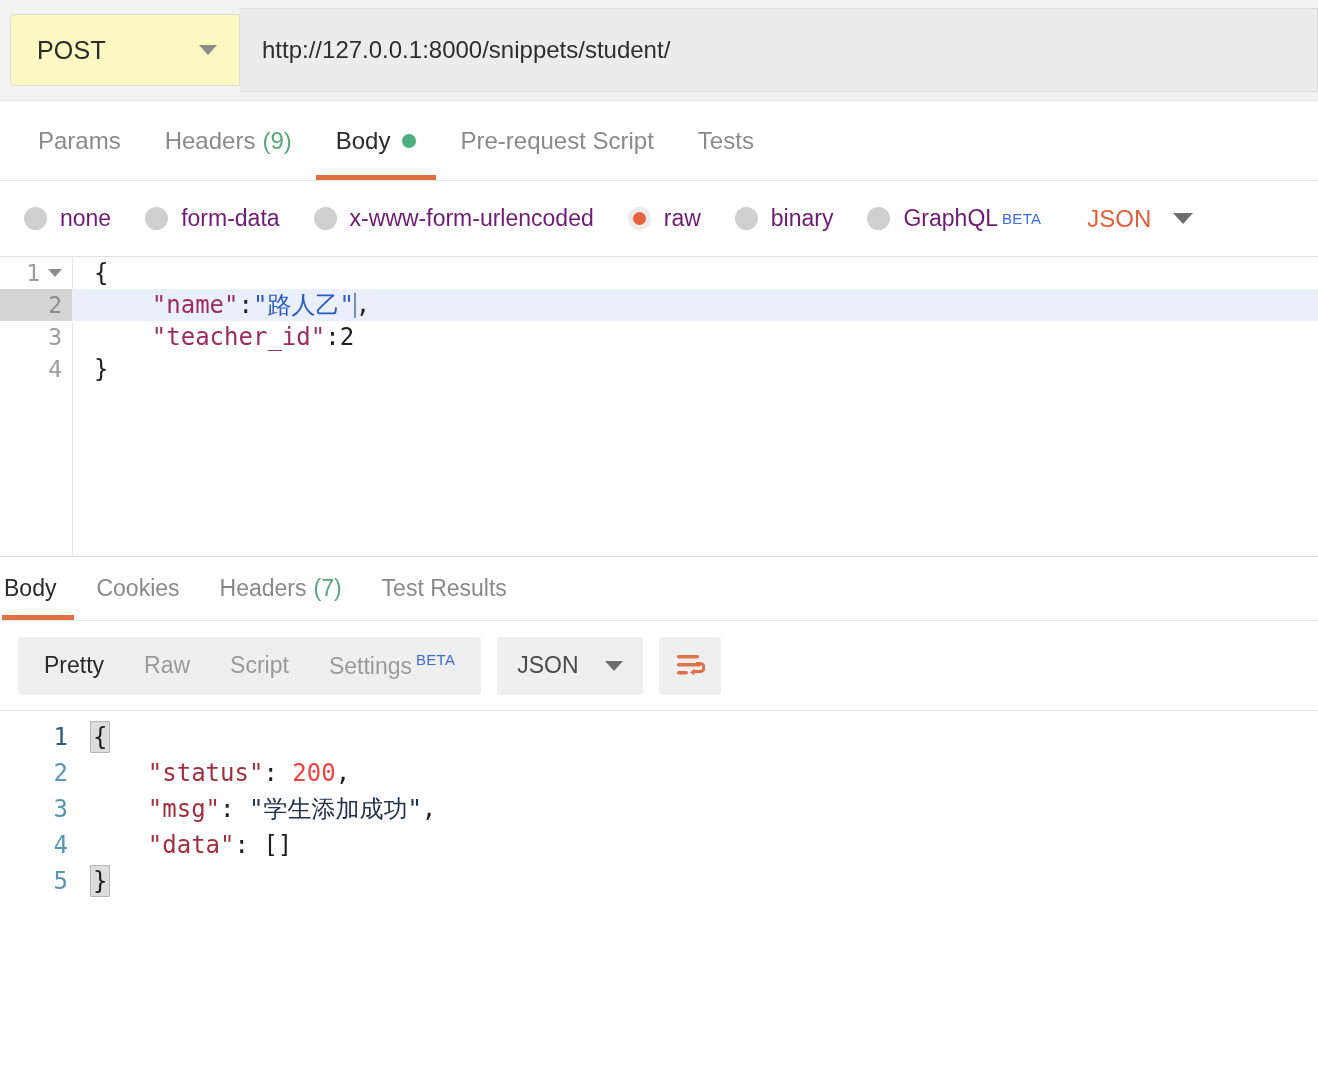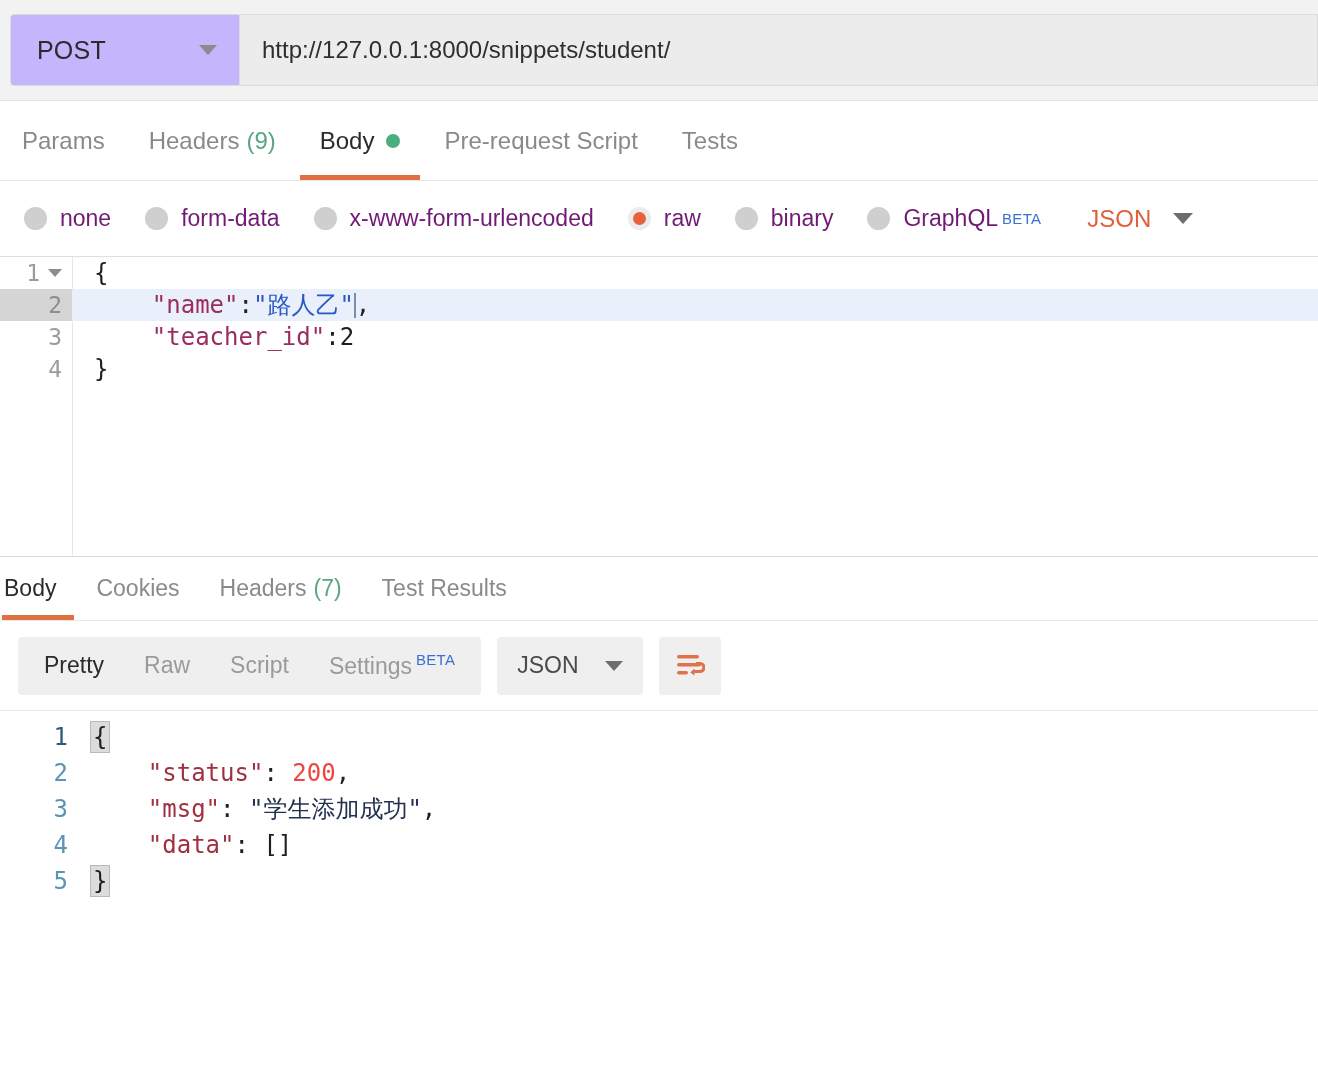--- a/index.html
+++ b/index.html
@@ -16,21 +16,21 @@
     height: 101px;
     background: #f2f2f2;
     display: flex;
     align-items: center;
     padding: 0 0 0 10px;
     border-bottom: 1px solid #e3e3e3;
   }
   .method-select {
     width: 230px;
     height: 72px;
-    background: #c4b5fd;
+    background: #fef9c3;
     border: 1px solid #dcdcdc;
     border-radius: 4px 0 0 4px;
     display: flex;
     align-items: center;
     justify-content: space-between;
     padding: 0 22px 0 26px;
     cursor: pointer;
   }
   .method-label {
     font-size: 25px;
@@ -38,40 +38,41 @@
     letter-spacing: .2px;
   }
   .caret-down {
     width: 0; height: 0;
     border-left: 9px solid transparent;
     border-right: 9px solid transparent;
     border-top: 10px solid #8c8c8c;
   }
   .url-field {
     flex: 1;
-    height: 72px;
+    height: 84px;
     background: #ececec;
     border: 1px solid #dcdcdc;
     border-left: none;
     display: flex;
     align-items: center;
     padding-left: 22px;
     font-size: 24px;
     color: #2e2e2e;
     cursor: text;
     overflow: hidden;
     white-space: nowrap;
   }
 
   
   .req-tabs {
     height: 80px;
     background: #ffffff;
     display: flex;
     align-items: stretch;
+    padding-left: 16px;
     border-bottom: 1px solid #e6e6e6;
     position: relative;
   }
   .tab {
     display: flex;
     align-items: center;
     padding: 0 22px;
     font-size: 24px;
     color: #8a8a8a;
     cursor: pointer;

